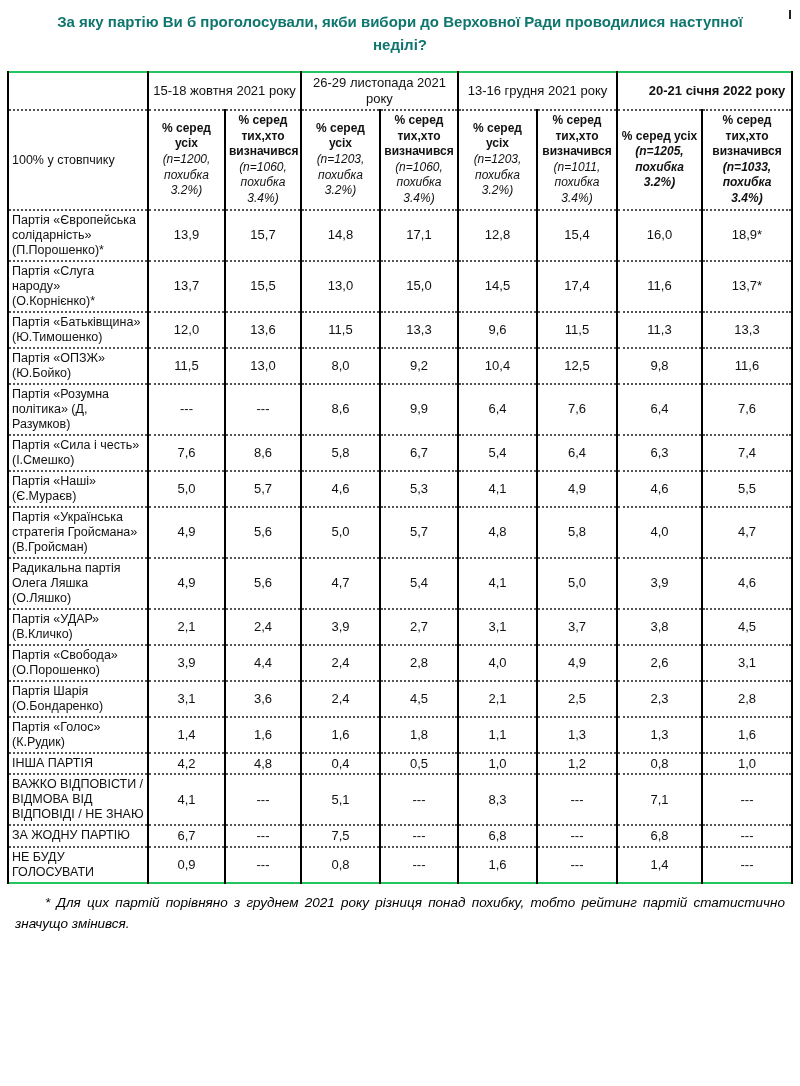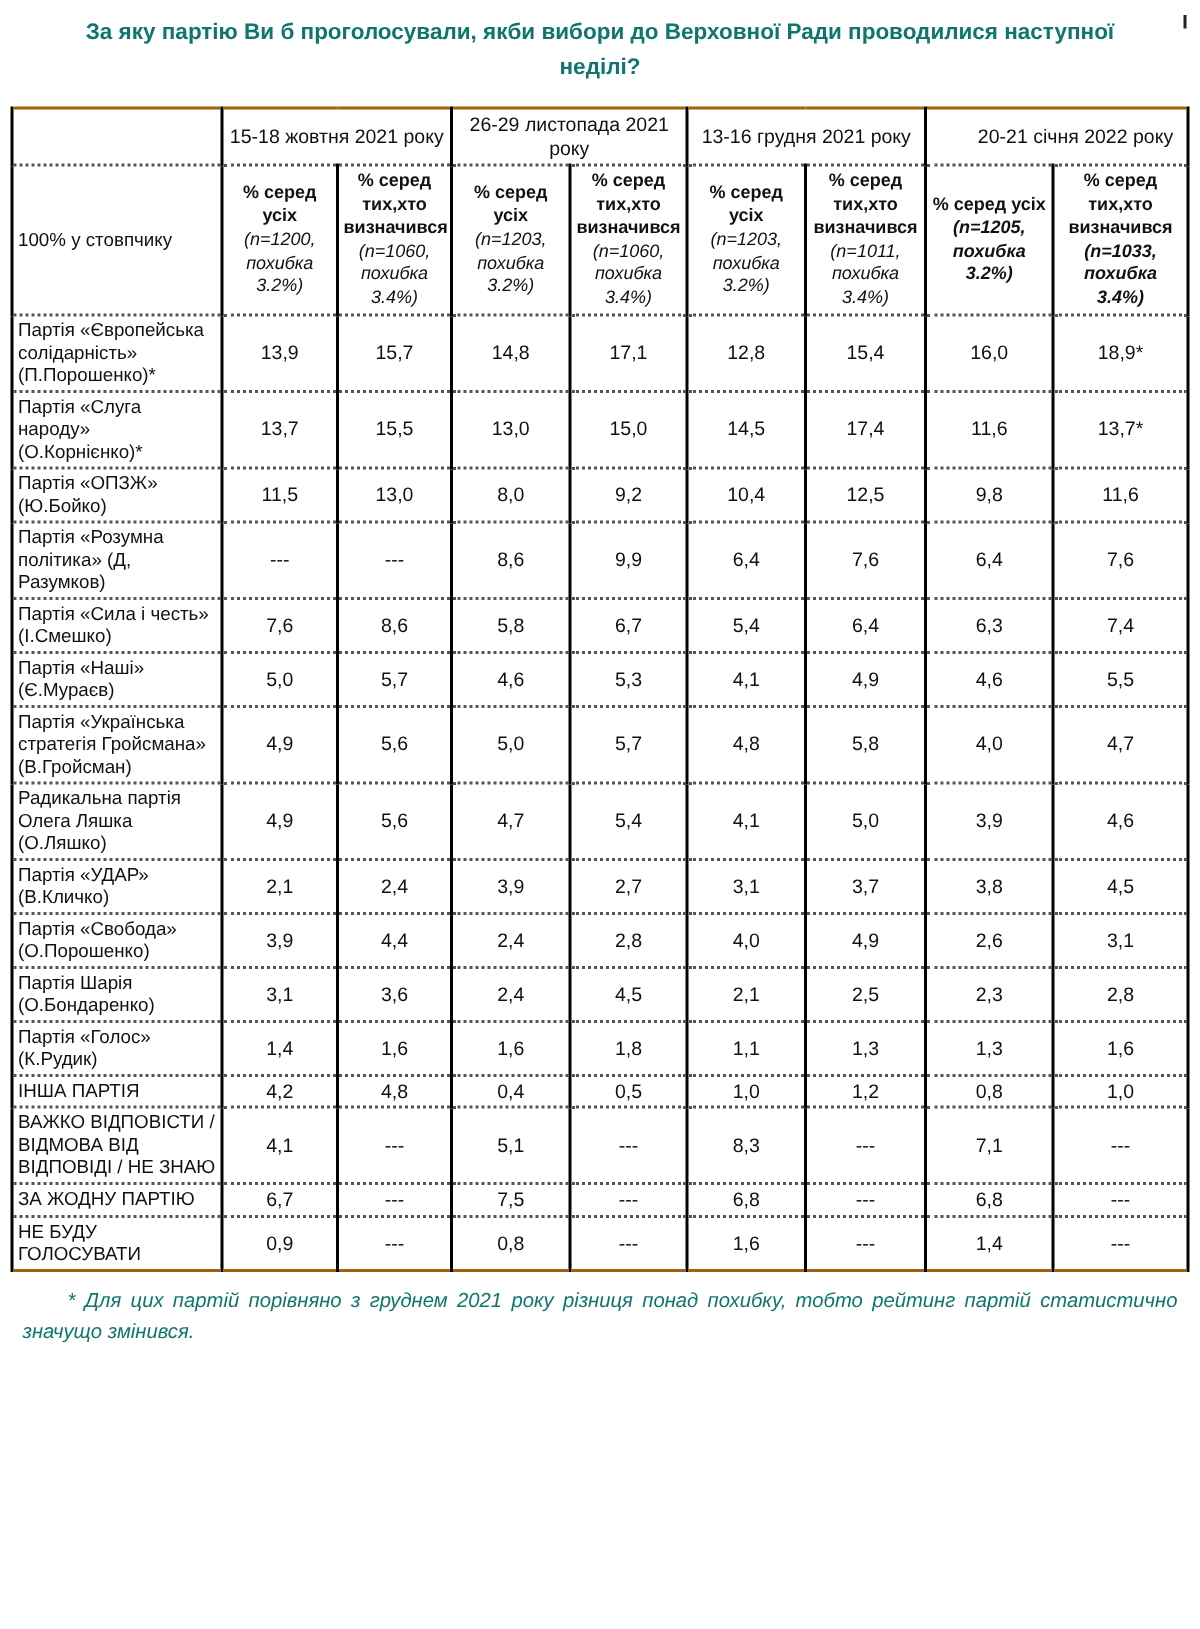--- a/index.html
+++ b/index.html
@@ -29,40 +29,40 @@
     text-align: center;
     font-weight: bold;
     font-size: 15px;
     line-height: 1.55;
     color: #0f766e;
   }
   table.poll {
     width: 784px;
     margin: 0 auto;
     border-collapse: collapse;
-    border: 2px solid #a16207;
+    border: 2px solid #22c55e;
     table-layout: fixed;
   }
   table.poll th, table.poll td {
     border-left: 2px solid #000;
     border-right: 2px solid #000;
     border-top: 2px dotted #555;
     border-bottom: 2px dotted #555;
     padding: 2px 3px;
     vertical-align: middle;
     background: #fff;
   }
   th.group-header {
     font-size: 13px;
     font-weight: normal;
     text-align: center;
     padding: 6px 2px;
     line-height: 1.25;
   }
-  th.group-header.bold { font-weight: normal; padding-left: 28px; }
+  th.group-header.bold { font-weight: bold; padding-left: 28px; }
   th.corner-cell { background: #fff; }
   th.base-cell {
     font-size: 12.5px;
     font-weight: normal;
     text-align: left;
     padding-left: 4px;
   }
   th.sub-header {
     font-size: 12px;
     font-weight: normal;
@@ -90,21 +90,21 @@
   }
   td.value-cell.bold { font-weight: normal; }
   .footnote {
     width: 770px;
     margin: 8px auto 0 auto;
     font-size: 13.5px;
     font-style: italic;
     line-height: 1.6;
     text-align: justify;
     text-indent: 30px;
-    color: #0f766e;
+    color: #000000;
   }
 </style>
 </head>
 <body>
 
 <div class="page">
   <div class="stray-mark"></div>
 
   <div class="title">За яку партію Ви б проголосували, якби вибори до Верховної Ради проводилися наступної неділі?</div>
 
@@ -181,20 +181,31 @@
           <td class="value-cell">13,7</td>
           <td class="value-cell">15,5</td>
           <td class="value-cell">13,0</td>
           <td class="value-cell">15,0</td>
           <td class="value-cell">14,5</td>
           <td class="value-cell">17,4</td>
           <td class="value-cell bold">11,6</td>
           <td class="value-cell bold">13,7*</td>
         </tr>
         <tr>
+          <td class="row-label">Партія «Батьківщина» (Ю.Тимошенко)</td>
+          <td class="value-cell">12,0</td>
+          <td class="value-cell">13,6</td>
+          <td class="value-cell">11,5</td>
+          <td class="value-cell">13,3</td>
+          <td class="value-cell">9,6</td>
+          <td class="value-cell">11,5</td>
+          <td class="value-cell bold">11,3</td>
+          <td class="value-cell bold">13,3</td>
+        </tr>
+        <tr>
           <td class="row-label">Партія «ОПЗЖ» (Ю.Бойко)</td>
           <td class="value-cell">11,5</td>
           <td class="value-cell">13,0</td>
           <td class="value-cell">8,0</td>
           <td class="value-cell">9,2</td>
           <td class="value-cell">10,4</td>
           <td class="value-cell">12,5</td>
           <td class="value-cell bold">9,8</td>
           <td class="value-cell bold">11,6</td>
         </tr>

